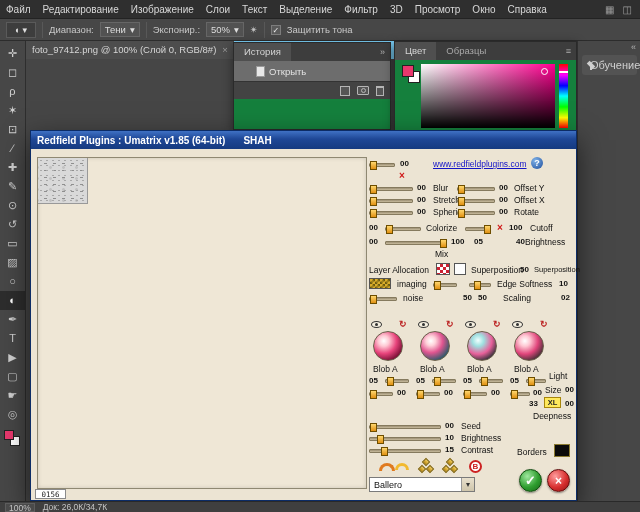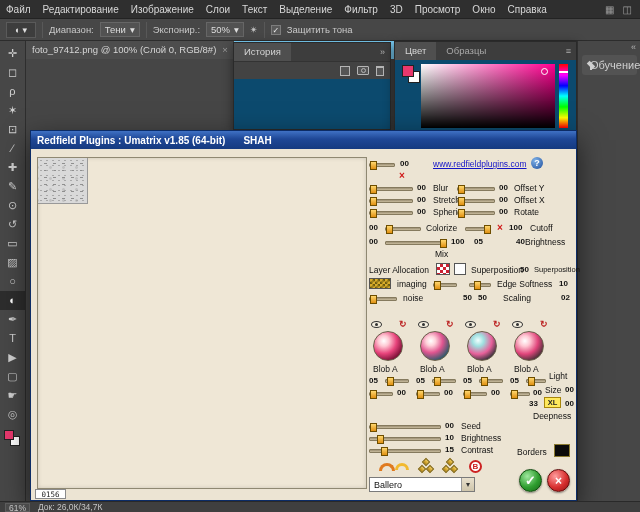--- a/index.html
+++ b/index.html
@@ -20,21 +20,21 @@
   .doctab{position:absolute;left:0;top:0;height:18px;background:#4d4d4d;color:#d6d6d6;font-size:9.5px;line-height:18px;padding:0 6px;white-space:nowrap;display:flex;gap:6px;align-items:center}
   .toolbar{left:0;top:41px;width:26px;height:460px;background:#474747;border-right:1px solid #2e2e2e;display:flex;flex-direction:column;align-items:center;padding-top:3px}
   .tool{width:26px;height:19px;color:#cfcfcf;font-size:11px;line-height:19px;text-align:center}
   .tool.active{background:#2d2d2d;color:#fff}
   .fgbg{position:relative;width:18px;height:18px;margin-top:6px}
   .statusbar{left:0;top:501px;width:640px;height:11px;background:#3f3f3f;border-top:1px solid #292929;display:flex;align-items:center;gap:8px;padding:0 5px}
   .status-txt{font-size:8.5px;color:#c4c4c4;white-space:nowrap}
   .zoombox{background:#4a4a4a;border:1px solid #5d5d5d;padding:0 3px;height:9px;line-height:8px}
   .canvas{left:26px;top:59px;width:551px;height:442px;background:#464646}
   
-  .panel{background:#0c4a6e;border:1px solid #2a2a2a;box-shadow:0 3px 10px rgba(0,0,0,.45)}
+  .panel{background:#15803d;border:1px solid #2a2a2a;box-shadow:0 3px 10px rgba(0,0,0,.45)}
   .phead{height:18px;background:#3d3d3d;display:flex;align-items:center}
   .ptab{height:18px;line-height:18px;padding:0 10px;font-size:9.5px;color:#d5d5d5;background:#4f4f4f}
   .ptab.inactive{background:transparent;color:#a8a8a8}
   .phead-icons{margin-left:auto;padding-right:5px;color:#b0b0b0;font-size:9px}
   .hrow{display:flex;align-items:center;height:24px;padding-left:4px;gap:4px}
   .hrow2{display:flex;align-items:center;height:20px;padding-left:4px;gap:4px;background:#6d6d6d}
   .hlabel{font-size:9.5px;color:#e3e3e3;white-space:nowrap}
   .hfoot{height:18px;background:#434343;border-top:1px solid #333;display:flex;align-items:center;justify-content:flex-end;gap:7px;padding-right:6px}
   .noisebg{background-color:#d9d9d9;background-image:radial-gradient(#a9a9a9 1px,transparent 1.2px),radial-gradient(#8f8f8f 1px,transparent 1.2px),radial-gradient(#c2c2c2 1.5px,transparent 1.6px);background-size:6px 5px,9px 7px,13px 11px;background-position:0 0,3px 2px,6px 4px}
   .mini-doc{width:9px;height:11px;background:#e8e8e8;border:1px solid #999}
@@ -166,20 +166,25 @@
       <span>foto_97412.png @ 100% (Слой 0, RGB/8#)</span>
       <span style="color:#9a9a9a">×</span>
     </span>
   </div>
 
   <div class="abs panel" style="left:233px;top:42px;width:158px;height:88px">
     <div class="phead">
       <span class="ptab">История</span>
       <span class="phead-icons">»</span>
     </div>
+    <div class="hrow2">
+      <span style="width:14px"></span>
+      <span class="mini-doc"></span>
+      <span class="hlabel">Открыть</span>
+    </div>
     <div class="hfoot">
       <span class="ic-new"></span>
       <span class="ic-cam">
           <i></i>
         </span>
       <span class="ic-trash"></span>
     </div>
   </div>
 
   <div class="abs panel" style="left:394px;top:41px;width:183px;height:94px">
@@ -435,17 +440,17 @@
       </span>
 
       
       <span class="okbtn" style="left:488px;top:320px">✓</span>
       <span class="cxbtn" style="left:516px;top:320px">×</span>
 
     </div>
   </div>
 
   <div class="abs statusbar">
-    <span class="status-txt zoombox">61%</span>
+    <span class="status-txt zoombox">100%</span>
     <span class="status-txt">Док: 26,0К/34,7К</span>
   </div>
 
 </div>
 
 </body></html>

